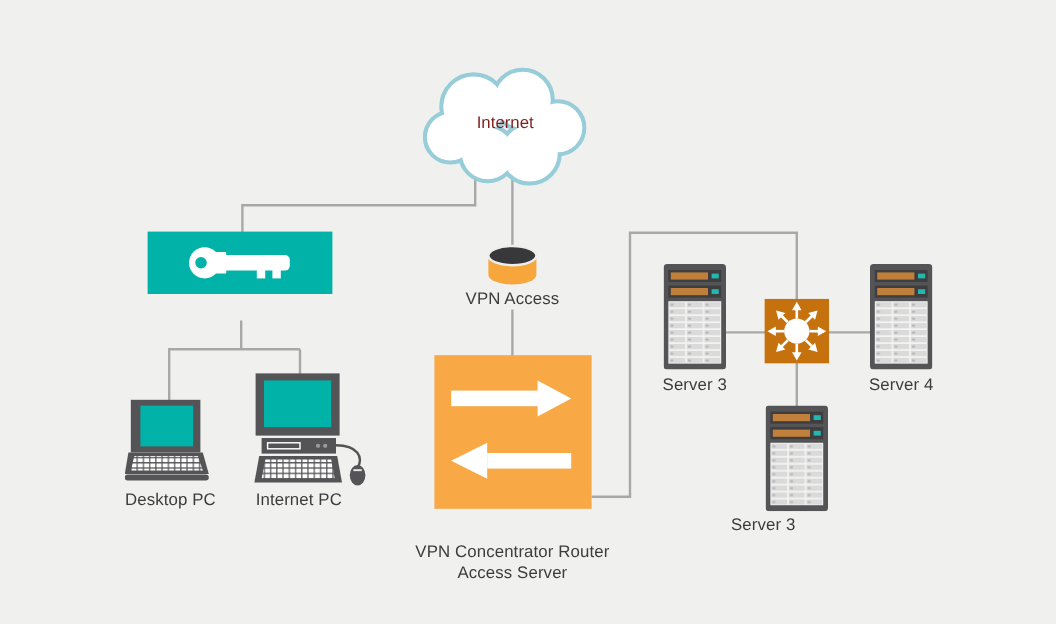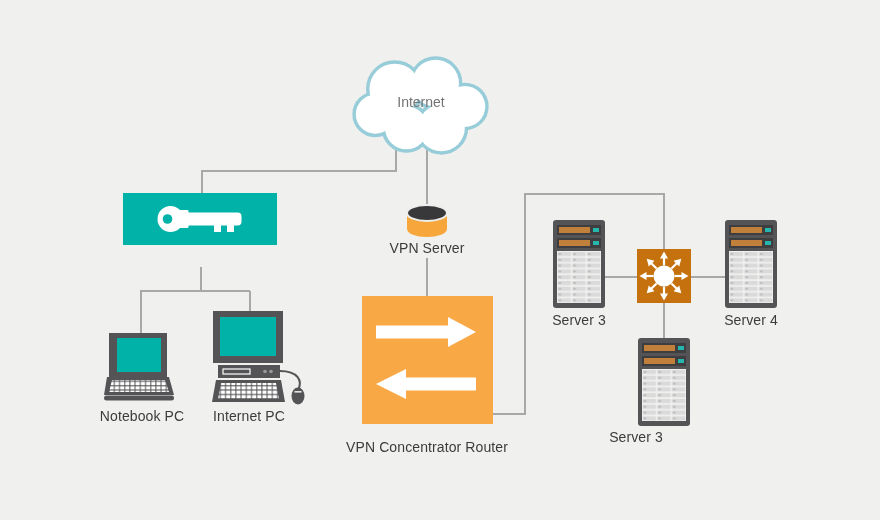--- a/index.html
+++ b/index.html
@@ -2,25 +2,25 @@
 <html><head>
 <meta charset="utf-8">
 <style>
   html,body{margin:0;padding:0;}
   body{font-family:"Liberation Sans",sans-serif;}
   #canvas{position:relative;width:880px;height:520px;background:#f0f0ef;overflow:hidden;}
   .wires{position:absolute;left:0;top:0;}
   .node{position:absolute;}
   .lbl{position:absolute;transform:translateX(-50%);white-space:nowrap;
        font-size:14px;color:#3c3c3c;letter-spacing:0.1px;}
-  .lbl.two{text-align:center;line-height:18px;}
+  .lbl.two{text-align:center;line-height:18px;margin-top:12px;}
   .gateway-box{background:#00b2a8;display:flex;align-items:center;justify-content:center;}
   .concentrator-box{background:#f8a845;}
   .cloud-label{position:absolute;left:0;top:44px;width:100%;text-align:center;
-       font-size:14px;color:#737373;}
+       font-size:14px;color:#7f1d1d;}
   svg{display:block;}
 </style>
 </head>
 <body>
 
 <div id="canvas">
 
   <svg style="position:absolute;width:0;height:0" aria-hidden="true">
     <defs>
       <pattern id="srvcells" x="4" y="31" width="14.67" height="5.8" patternUnits="userSpaceOnUse">
@@ -91,46 +91,47 @@
       <circle cx="13.5" cy="20" r="4.8" fill="#00b2a8"></circle>
     </svg>
   </div>
 
   <div class="node" style="left:405px;top:203px;width:44px;height:36px">
     <svg width="44" height="36" viewBox="0 0 44 36">
       <path d="M2,10 V26 A20,8 0 0 0 42,26 V10" fill="#f7a63b"></path>
       <ellipse cx="22" cy="10" rx="20" ry="8" fill="#38383a" stroke="#ededec" stroke-width="2"></ellipse>
     </svg>
   </div>
-  <div class="lbl" style="left:427px;top:240px">VPN Server</div>
+  <div class="lbl" style="left:427px;top:240px">VPN Access</div>
 
   <div class="node concentrator-box" style="left:362px;top:296px;width:131px;height:128px">
     <svg width="131" height="128" viewBox="0 0 131 128">
       <g fill="#ffffff">
         <rect x="14" y="29.5" width="74" height="13"></rect>
         <polygon points="86,21 86,51 114,36"></polygon>
         <rect x="44" y="81.5" width="70" height="13"></rect>
         <polygon points="14,88 44,73 44,103"></polygon>
       </g>
     </svg>
   </div>
   <div class="lbl two" style="left:427px;top:438px">
     <div>VPN Concentrator Router</div>
+    <div>Access Server</div>
   </div>
 
   <div class="node" style="left:104px;top:333px;width:72px;height:70px">
     <svg width="72" height="70" viewBox="0 0 72 70">
       <rect x="5" y="0" width="58" height="44" fill="#545456"></rect>
       <rect x="13" y="5" width="44" height="34" fill="#00b2a8"></rect>
       <polygon points="3,44 65,44 70,62 0,62" fill="#545456"></polygon>
       <polygon points="8,47 61,47 65,59 5,59" fill="url(#keys)"></polygon>
       <rect x="0" y="62.5" width="70" height="5" rx="2.5" fill="#545456"></rect>
     </svg>
   </div>
-  <div class="lbl" style="left:142px;top:408px">Notebook PC</div>
+  <div class="lbl" style="left:142px;top:408px">Desktop PC</div>
 
   <div class="node" style="left:210px;top:311px;width:96px;height:94px">
     <svg width="96" height="94" viewBox="0 0 96 94">
       <path d="M70,60 C88,60 93,70 88,79" fill="none" stroke="#545456" stroke-width="2"></path>
       <rect x="3" y="0" width="70" height="52" fill="#545456"></rect>
       <rect x="10" y="6" width="56" height="39" fill="#00b2a8"></rect>
       <rect x="8" y="54" width="62" height="13" fill="#545456"></rect>
       <rect x="13" y="58" width="27" height="5" fill="none" stroke="#ffffff" stroke-width="1.2"></rect>
       <circle cx="55" cy="60.5" r="1.8" fill="#9a9a9a"></circle>
       <circle cx="61" cy="60.5" r="1.8" fill="#9a9a9a"></circle>

